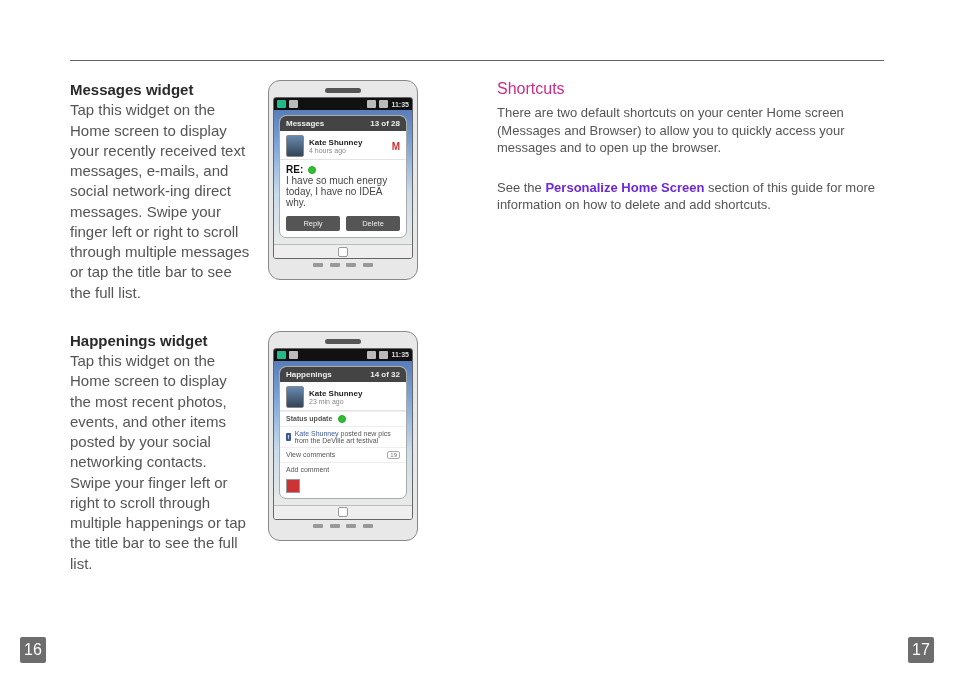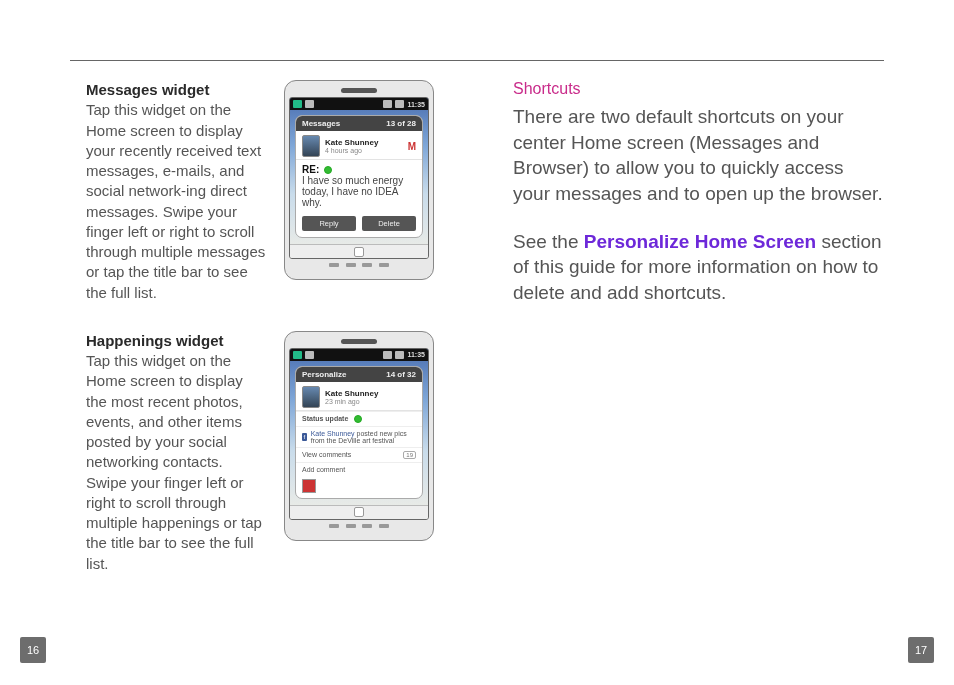--- a/index.html
+++ b/index.html
@@ -1,26 +1,26 @@
 <!DOCTYPE html>
 <html><head>
 <meta charset="utf-8">
 <style>
   * { margin: 0; padding: 0; box-sizing: border-box; }
   html, body { width: 954px; height: 685px; background: #ffffff; font-family: Arial, Helvetica, sans-serif; color: #333; }
   .page { position: relative; width: 954px; height: 685px; padding: 40px 30px 30px 30px; }
   .rule { position: absolute; top: 60px; left: 70px; right: 70px; height: 1px; background: #666; }
   .columns { display: flex; gap: 40px; padding: 40px 40px 0 40px; }
-  .col { flex: 1; margin-left: 16px; }
+  .col { flex: 1; }
   .col-left { display: flex; flex-direction: column; gap: 28px; }
   .section { display: flex; gap: 18px; align-items: flex-start; }
   .section .text { flex: 0 0 180px; font-size: 15px; line-height: 1.35; color: #555; }
   .section .text strong.h { color: #2a2a2a; font-weight: 700; }
   .col-right .h2 { color: #c92b8a; font-size: 16px; font-weight: 400; margin-bottom: 6px; }
-  .col-right p { font-size: 19px; line-height: 1.35; color: #555; }
+  .col-right p { font-size: 13px; line-height: 1.35; color: #555; }
   .col-right .spacer { height: 22px; }
   .col-right strong { color: #6d28d9; font-weight: 700; }
 
   
   .phone { width: 150px; border: 1px solid #888; border-radius: 12px; background: #e8e8e8; padding: 4px 4px 10px 4px; display: flex; flex-direction: column; align-items: center; }
   .earpiece { width: 36px; height: 5px; background: #555; border-radius: 3px; margin: 3px 0 4px 0; }
   .screen { width: 140px; background: linear-gradient(180deg,#4b6fb0 0%, #7fa7d8 30%, #c9dceb 60%, #f0eee6 100%); border: 1px solid #666; border-radius: 3px; overflow: hidden; }
   .statusbar { height: 12px; background: #111; display: flex; align-items: center; justify-content: space-between; padding: 0 3px; }
   .statusbar .l, .statusbar .r { display: flex; gap: 3px; align-items: center; }
   .ico { width: 9px; height: 8px; background: #bbb; border-radius: 1px; }
@@ -40,21 +40,21 @@
   .btn { flex: 1; text-align: center; background: #555; color: #eee; font-size: 7.5px; padding: 3px 0; border-radius: 2px; }
   .row { padding: 3px 6px; border-top: 1px solid #eee; display: flex; align-items: center; gap: 4px; font-size: 7px; color: #555; }
   .fb { width: 8px; height: 8px; background: #3b5998; color: #fff; font-size: 6px; display: inline-flex; align-items: center; justify-content: center; border-radius: 1px; }
   .count { margin-left: auto; border: 1px solid #aaa; border-radius: 2px; padding: 0 2px; font-size: 6px; color: #777; }
   .thumb { width: 14px; height: 14px; background: #c33; margin: 3px 6px 5px 6px; border: 1px solid #999; }
   .homebar { height: 14px; background: #eee; border-top: 1px solid #bbb; display: flex; justify-content: center; align-items: center; }
   .homebtn { width: 10px; height: 10px; border: 1px solid #999; border-radius: 2px; background: #fff; }
   .phone .hwbtns { width: 60px; height: 6px; display: flex; justify-content: space-between; margin-top: 4px; }
   .phone .hwbtns span { width: 10px; height: 4px; background: #999; border-radius: 1px; }
 
-  .page-num { position: absolute; bottom: 22px; width: 26px; height: 26px; background: #6d6d6d; color: #fff; font-size: 11px; display: flex; align-items: center; justify-content: center; border-radius: 2px; }
+  .page-num { position: absolute; bottom: 22px; width: 26px; height: 26px; background: #6d6d6d; color: #fff; font-size: 16px; display: flex; align-items: center; justify-content: center; border-radius: 2px; }
   .pn-left { left: 20px; }
   .pn-right { right: 20px; }
 </style>
 </head>
 <body>
 
 <div class="page">
   <div class="rule"></div>
 
   <div class="columns">
@@ -132,21 +132,21 @@
                   <span class="ico"></span>
                 </div>
               <div class="r">
                   <span class="ico"></span>
                   <span class="ico"></span>
                   <span class="time">11:35</span>
                 </div>
             </div>
             <div class="card">
               <div class="titlebar">
-                <span>Personalize</span>
+                <span>Happenings</span>
                 <span>14 of 32</span>
               </div>
               <div class="user">
                 <div class="avatar"></div>
                 <div>
                   <div class="uname">Kate Shunney</div>
                   <div class="utime">23 min ago</div>
                 </div>
               </div>
               <div class="row">

